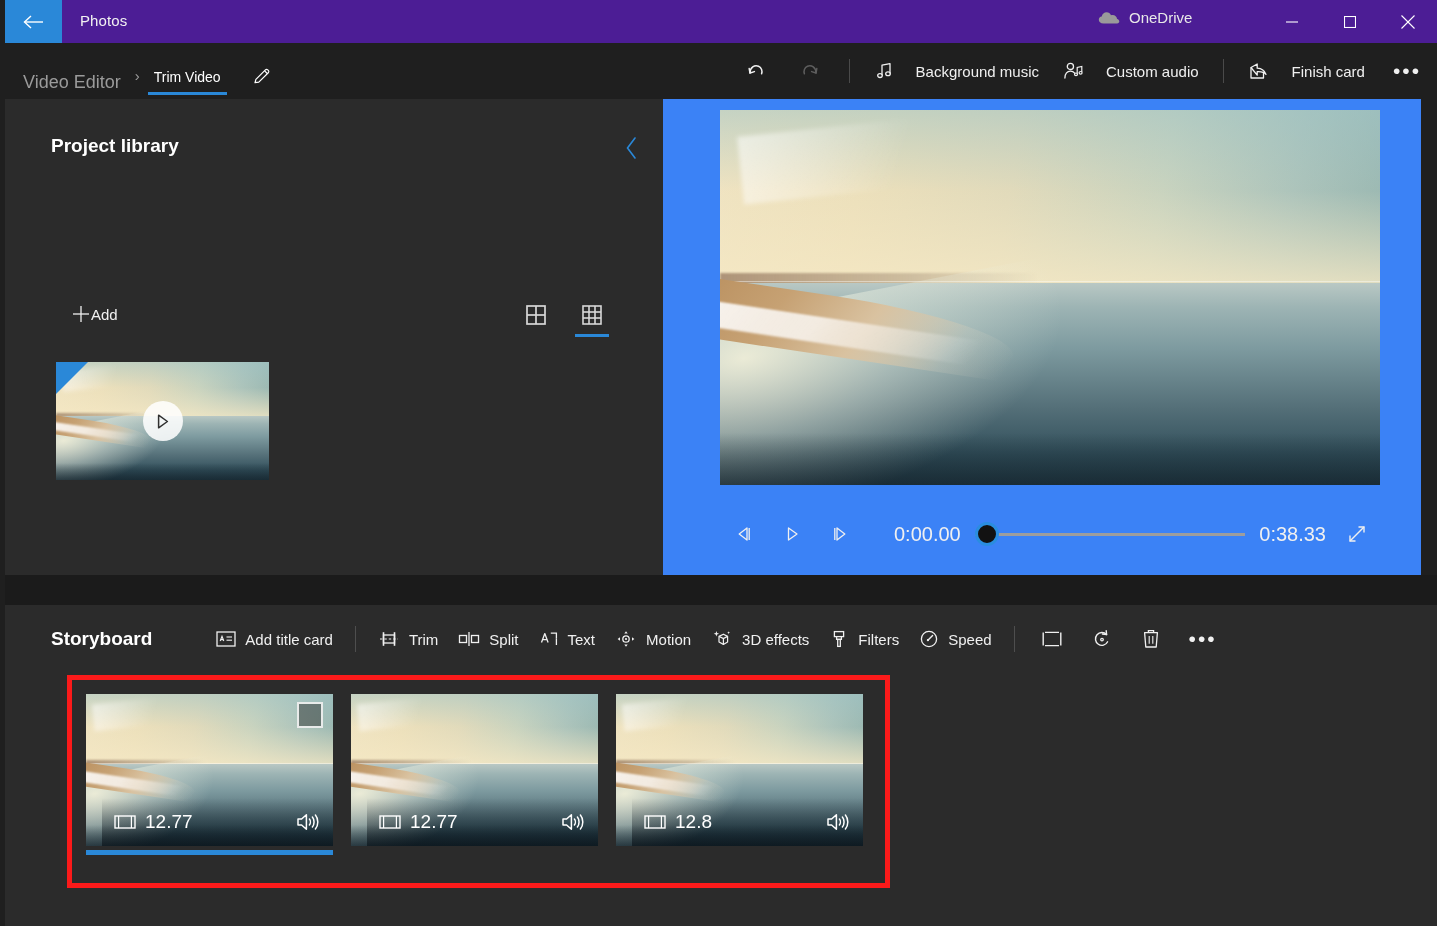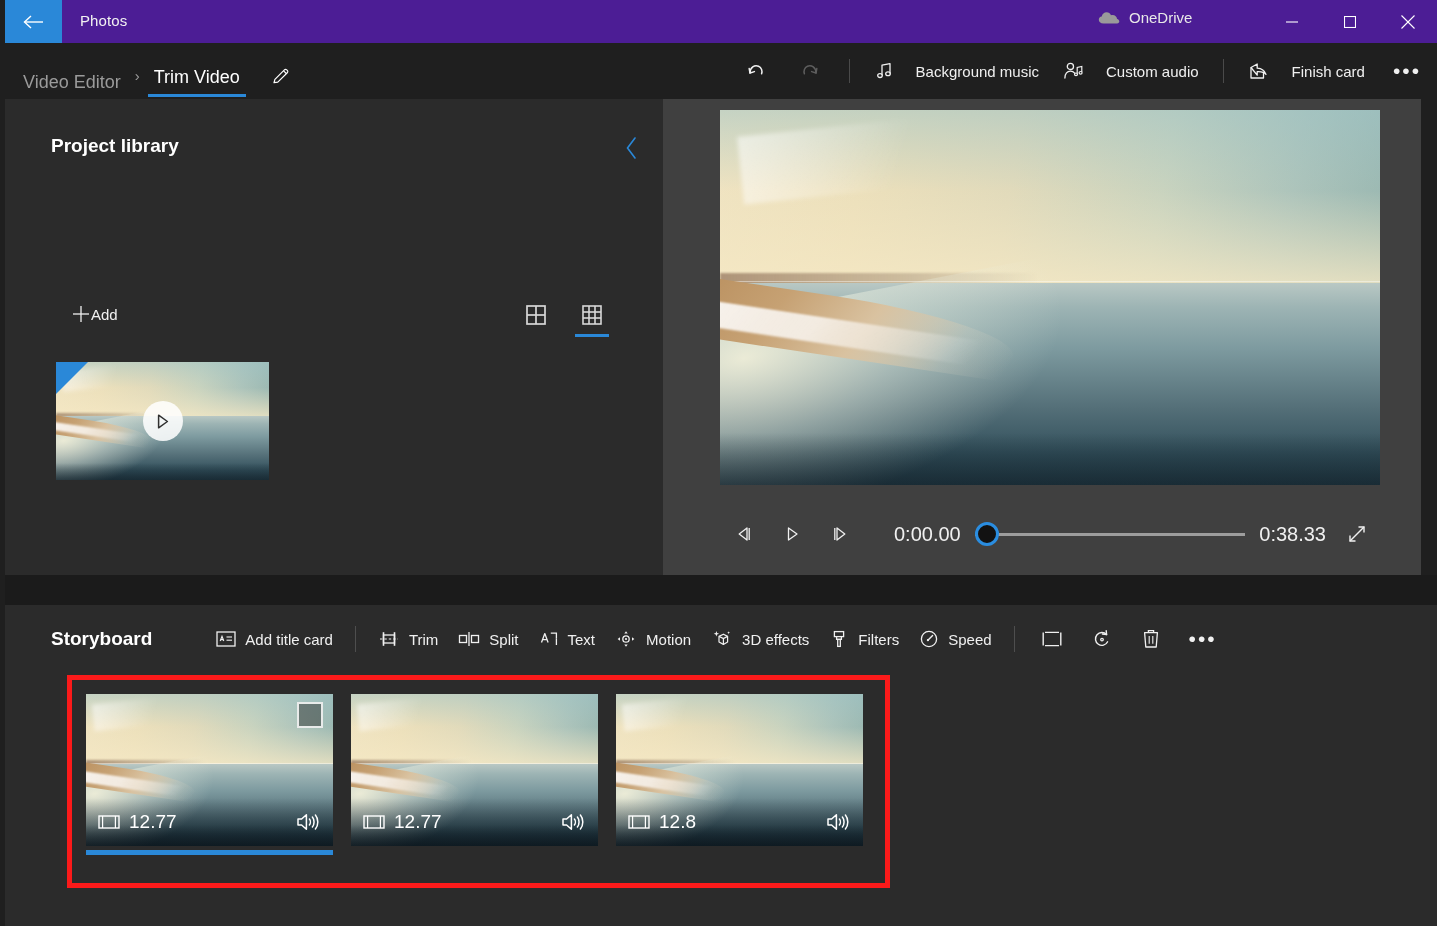--- a/index.html
+++ b/index.html
@@ -62,21 +62,21 @@
   .cmdbar {
     position: absolute; left: 5px; top: 43px; right: 0; height: 56px;
     background: #1f1f1f;
   }
   .breadcrumb { position: absolute; left: 12px; top: 12px; display: flex; align-items: center; }
   .crumb-prev {
     font-size: 18px; color: #9b9b9b; padding: 3px 6px; cursor: pointer; margin-top: 14px;
   }
   .crumb-sep { color: #9b9b9b; font-size: 15px; margin: 0 8px; }
   .crumb-cur-wrap { position: relative; padding: 3px 6px 0 6px; cursor: pointer; }
-  .crumb-cur { font-size: 18px; color: #ffffff; }
+  .crumb-cur { font-size: 14px; color: #ffffff; }
   .crumb-underline {
     position: absolute; left: 0; right: 0; bottom: -9px; height: 3px; background: #2a88d8;
   }
   .pencil-btn {
     margin-left: 18px; width: 34px; height: 34px;
     display: flex; align-items: center; justify-content: center; cursor: pointer;
   }
   .cmd-right {
     position: absolute; right: 0; top: 0; height: 56px;
     display: flex; align-items: center;
@@ -86,21 +86,21 @@
     height: 38px; padding: 0 12px; cursor: pointer;
     font-size: 15px; color: #f0f0f0; white-space: nowrap;
   }
   .cmd-item.disabled { color: #5e5e5e; cursor: default; }
   .cmd-sep { width: 1px; height: 24px; background: #4a4a4a; margin: 0 12px; }
   .icon-only { padding: 0 16px; }
 
   
   .stage {
     position: absolute; left: 5px; top: 99px; right: 16px; height: 476px;
-    background: #404040;
+    background: #3b82f6;
   }
   .library {
     position: absolute; left: 0; top: 0; width: 658px; height: 476px;
     background: #2b2b2b;
     background-image: radial-gradient(circle, rgba(255,255,255,.018) .6px, transparent .6px);
     background-size: 4px 4px;
   }
   .lib-title { position: absolute; left: 46px; top: 36px; font-size: 19px; font-weight: bold; color: #fff; }
   .collapse-btn {
     position: absolute; right: 14px; top: 32px; width: 34px; height: 34px;
@@ -224,21 +224,21 @@
   .sb-sep { width: 1px; height: 26px; background: #4e4e4e; margin: 0 12px; }
 
   .clips { position: absolute; left: 86px; top: 694px; display: flex; gap: 18px; }
   .clip { position: relative; width: 247px; cursor: pointer; }
   .clip .shot { position: relative; width: 247px; height: 152px; overflow: hidden; }
   .clip-check {
     position: absolute; right: 10px; top: 8px; width: 26px; height: 26px;
     border: 2px solid rgba(255,255,255,.85); background: rgba(55,60,58,.55); z-index: 4;
   }
   .clip-bottom {
-    position: absolute; left: 0; right: 0; bottom: 0; height: 48px;
+    position: absolute; left: 16px; right: 0; bottom: 0; height: 48px;
     background: linear-gradient(to bottom, rgba(10,20,26,0), rgba(8,16,22,.62));
     display: flex; align-items: center; z-index: 3; text-align: right;
   }
   .clip-dur { display: flex; align-items: center; gap: 9px; margin-left: 12px; }
   .clip-dur .txt { font-size: 19px; color: #fff; }
   .clip-spk { margin-left: auto; margin-right: 12px; display: flex; align-items: center; }
   .clip-sel-bar { position: absolute; left: 0; right: 0; bottom: -9px; height: 5px; background: #2a88d8; }
 
   .redbox {
     position: absolute; left: 67px; top: 675px; width: 823px; height: 213px;

